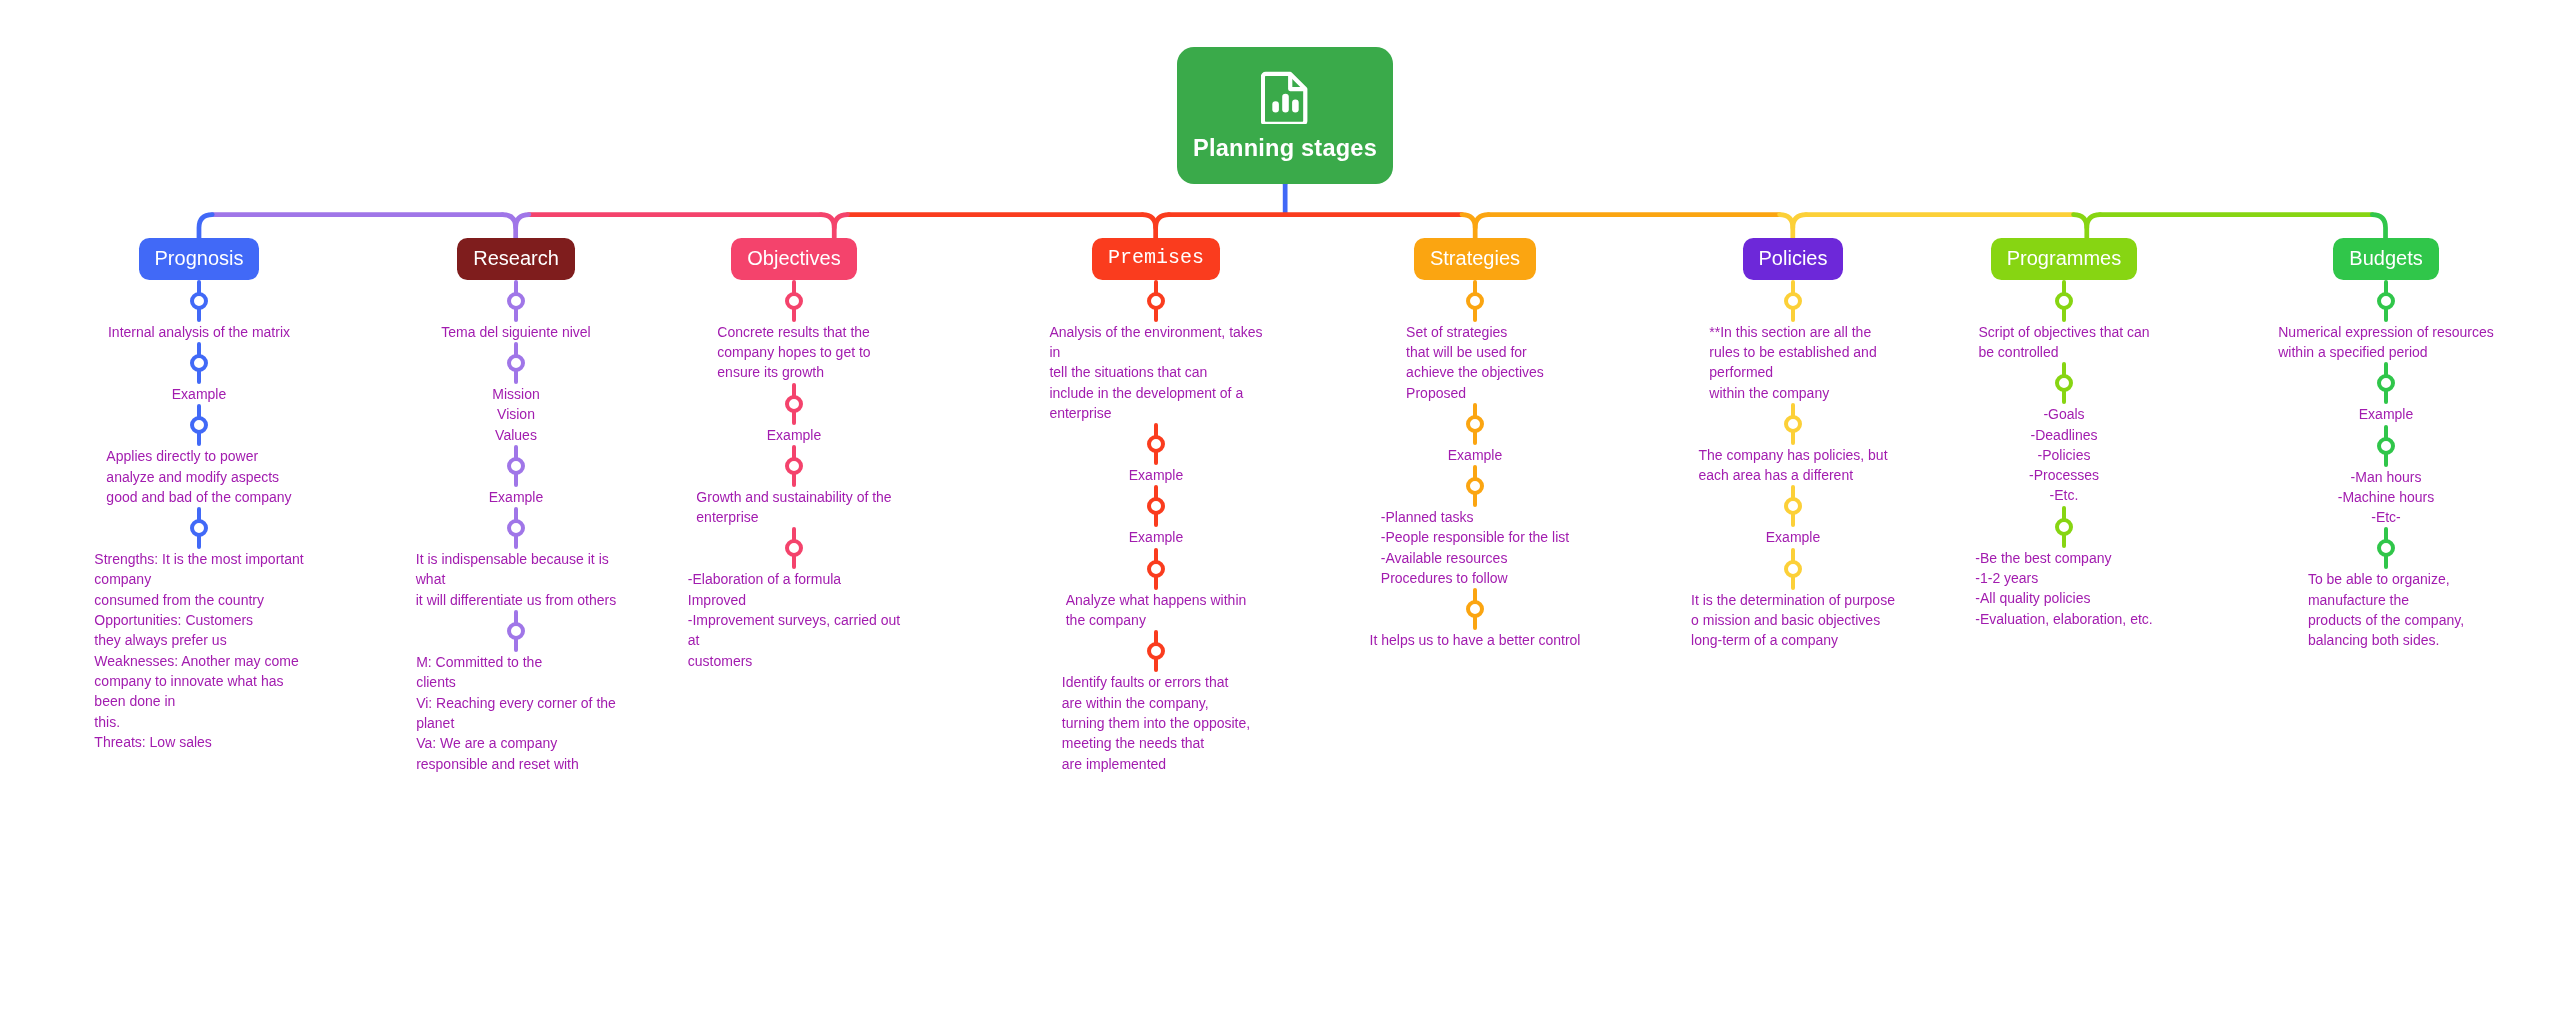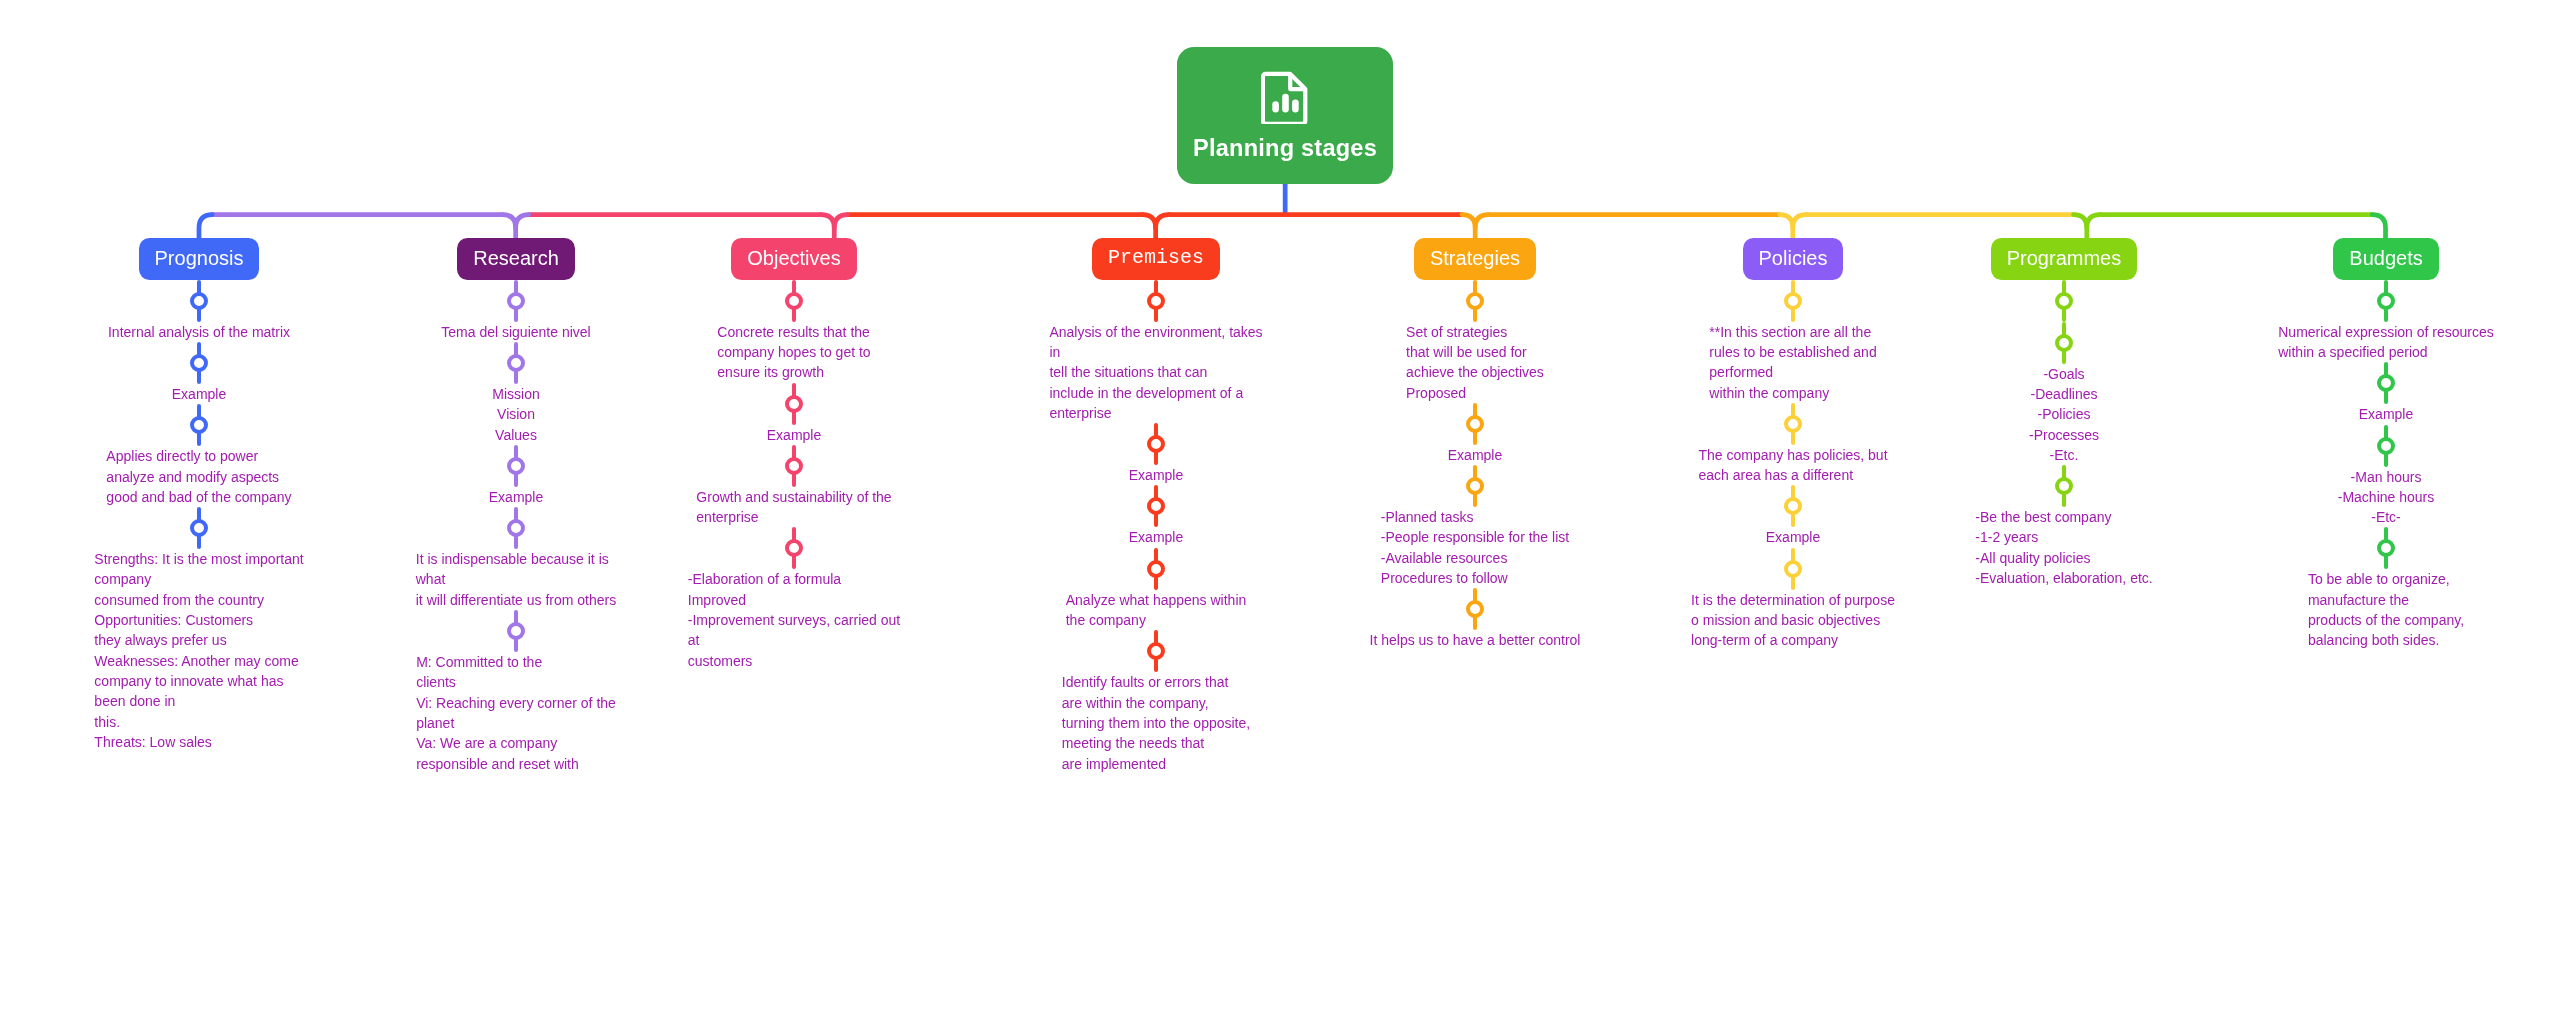--- a/index.html
+++ b/index.html
@@ -178,21 +178,21 @@
 Opportunities: Customers
 they always prefer us
 Weaknesses: Another may come
 company to innovate what has
 been done in
 this.
 Threats: Low sales</div>
       </div>
     </div>
     <div class="branch" style="left: 374px;">
-      <div class="branch-pill" style="background: #701a75;">Research</div>
+      <div class="branch-pill" style="background: #7f1d1d;">Research</div>
       <div class="chain">
         <div class="connector" style="color: rgb(160, 118, 232);">
           <div class="stem" style="background: rgb(160, 118, 232);"></div>
           <div class="ring"></div>
         </div>
         <div class="leaf center">Tema del siguiente nivel</div>
         <div class="connector" style="color: rgb(160, 118, 232);">
           <div class="stem" style="background: rgb(160, 118, 232);"></div>
           <div class="ring"></div>
         </div>
@@ -320,21 +320,21 @@
 -Available resources
 Procedures to follow</div>
         <div class="connector" style="color: rgb(251, 165, 17);">
           <div class="stem" style="background: rgb(251, 165, 17);"></div>
           <div class="ring"></div>
         </div>
         <div class="leaf center">It helps us to have a better control</div>
       </div>
     </div>
     <div class="branch" style="left: 1651px;">
-      <div class="branch-pill" style="background: #8b5cf6;">Policies</div>
+      <div class="branch-pill" style="background: #6d28d9;">Policies</div>
       <div class="chain">
         <div class="connector" style="color: rgb(252, 208, 56);">
           <div class="stem" style="background: rgb(252, 208, 56);"></div>
           <div class="ring"></div>
         </div>
         <div class="leaf left">**In this section are all the
 rules to be established and
 performed
 within the company</div>
         <div class="connector" style="color: rgb(252, 208, 56);">
@@ -357,20 +357,22 @@
 long-term of a company</div>
       </div>
     </div>
     <div class="branch" style="left: 1922px;">
       <div class="branch-pill" style="background: rgb(135, 213, 18);">Programmes</div>
       <div class="chain">
         <div class="connector" style="color: rgb(135, 213, 18);">
           <div class="stem" style="background: rgb(135, 213, 18);"></div>
           <div class="ring"></div>
         </div>
+        <div class="leaf left">Script of objectives that can
+be controlled</div>
         <div class="connector" style="color: rgb(135, 213, 18);">
           <div class="stem" style="background: rgb(135, 213, 18);"></div>
           <div class="ring"></div>
         </div>
         <div class="leaf center">-Goals
 -Deadlines
 -Policies
 -Processes
 -Etc.</div>
         <div class="connector" style="color: rgb(135, 213, 18);">

